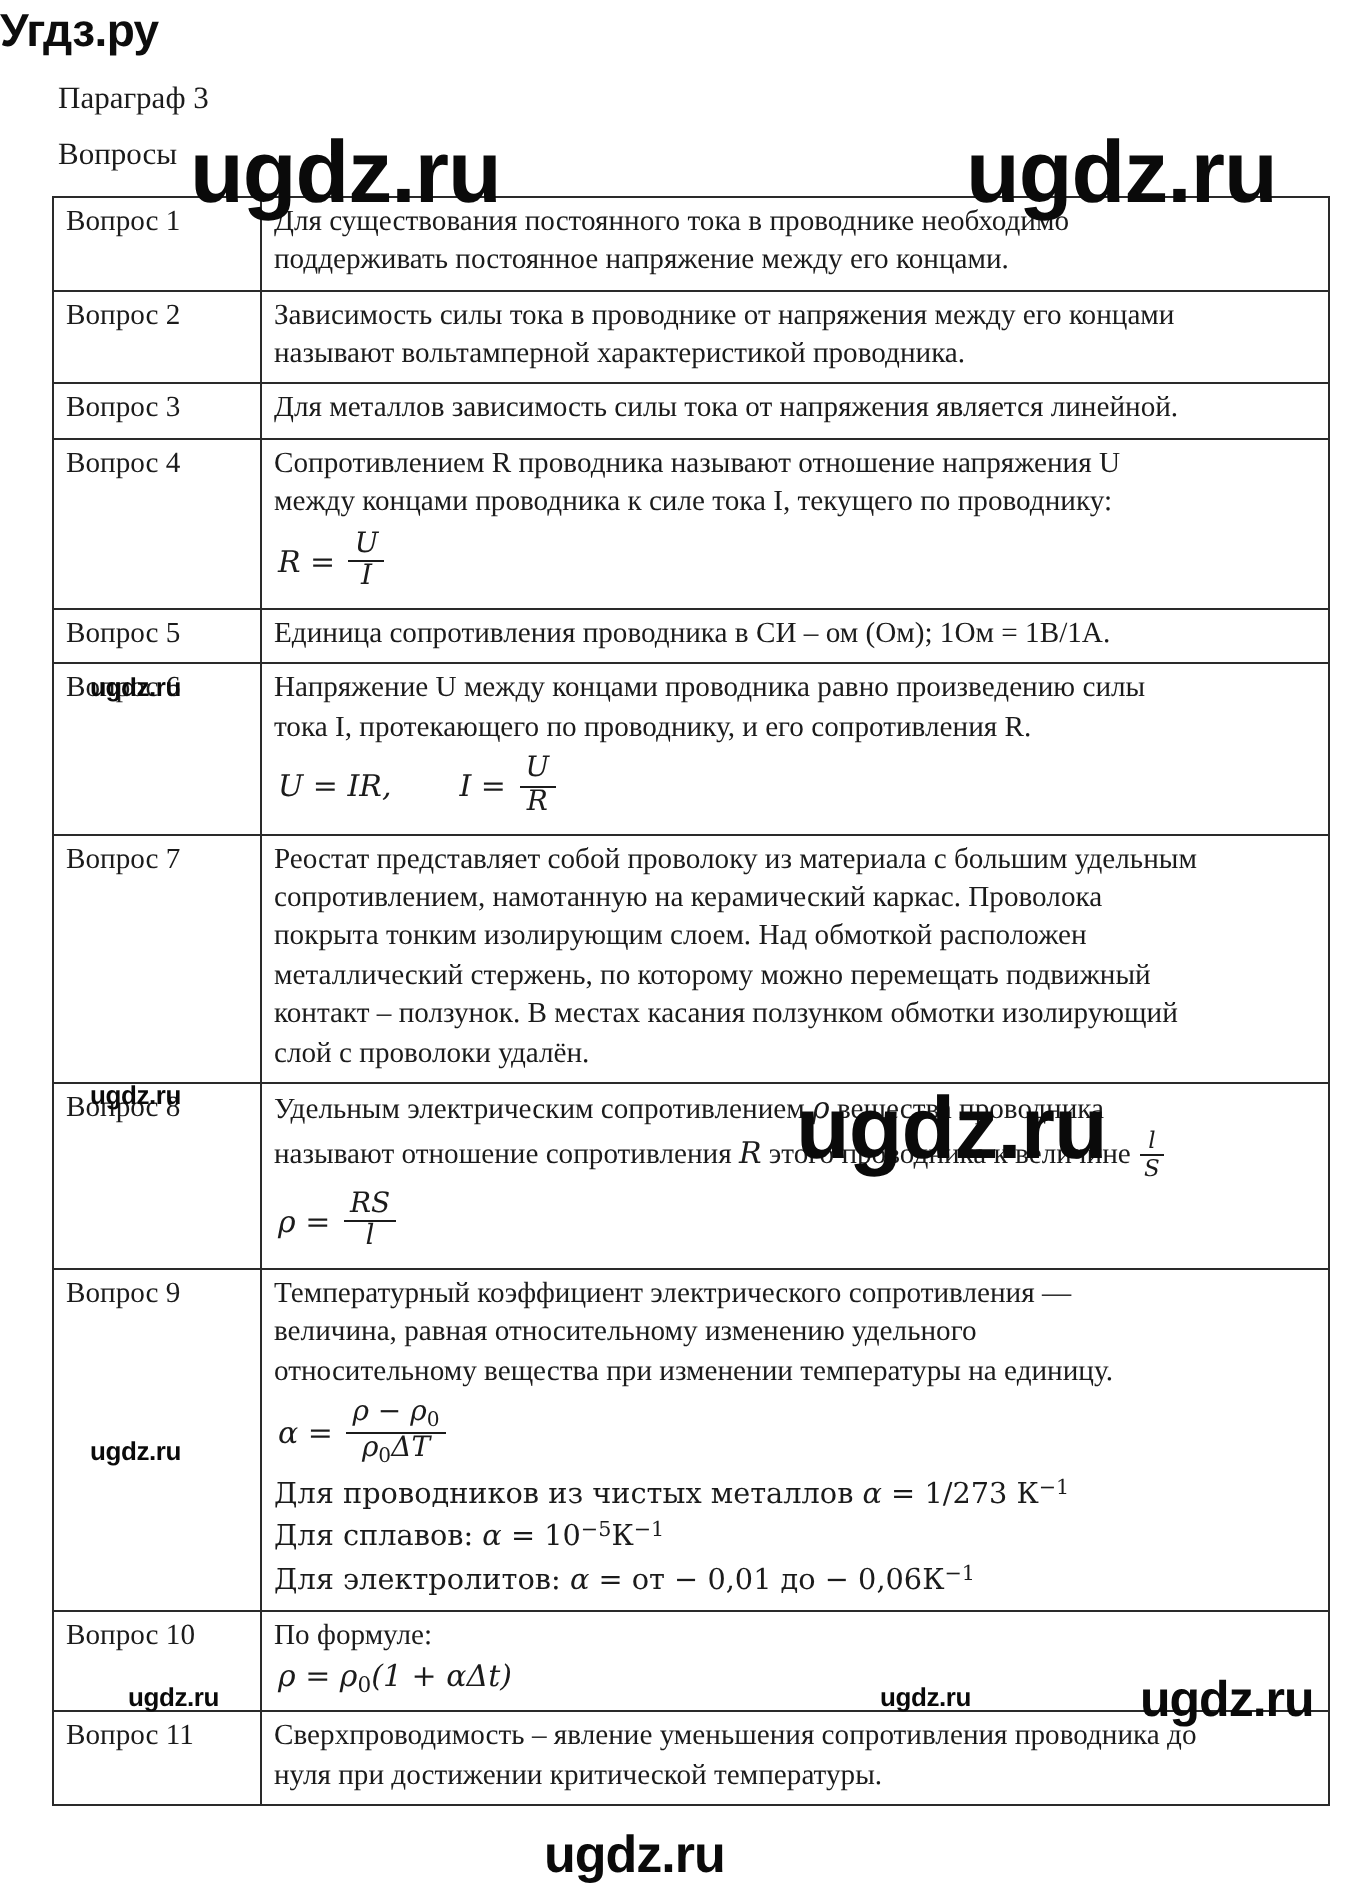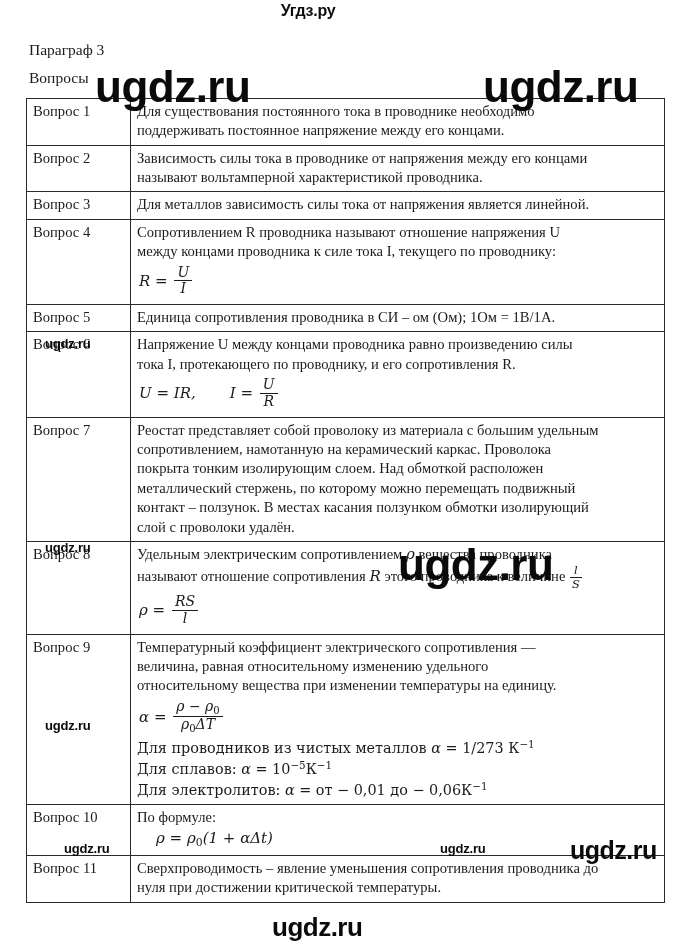--- a/index.html
+++ b/index.html
@@ -15,24 +15,24 @@
     font-family: "Liberation Serif", serif;
     color: #1b1b1b;
   }
 
   
   .site-header {
     position: absolute;
     top: 2px;
     left: 0;
     width: 616px;
-    text-align: center;
+    text-align: left;
     font-family: "Liberation Sans", sans-serif;
     font-weight: bold;
-    font-size: 16px;
+    font-size: 23px;
     letter-spacing: -0.3px;
     color: #0d0d0d;
   }
 
   
   .doc {
     position: absolute;
     top: 40px;
     left: 26px;
     width: 640px;
@@ -237,21 +237,21 @@
           <span class="tline">Для проводников из чистых металлов <span class="mi">α</span> = 1/273&nbsp;К<span class="sup">−1</span></span>
           <span class="tline">Для сплавов: <span class="mi">α</span> = 10<span class="sup">−5</span>К<span class="sup">−1</span></span>
           <span class="tline">Для электролитов: <span class="mi">α</span> = от − 0,01 до − 0,06К<span class="sup">−1</span></span>
         </td>
       </tr>
 
       <tr>
         <td class="qnum">Вопрос 10</td>
         <td class="qbody">
           <span class="txt-line">По формуле:</span>
-          <div class="math" style="margin:1px 0 1px 19px;">ρ&nbsp;=&nbsp;ρ<span class="sub">0</span>(1&nbsp;+&nbsp;αΔt)</div>
+          <div class="math" style="margin:1px 0 1px 2px;">ρ&nbsp;=&nbsp;ρ<span class="sub">0</span>(1&nbsp;+&nbsp;αΔt)</div>
         </td>
       </tr>
 
       <tr>
         <td class="qnum">Вопрос 11</td>
         <td class="qbody">
           <span class="txt-line">Сверхпроводимость – явление уменьшения сопротивления проводника до</span>
           <span class="txt-line">нуля при достижении критической температуры.</span>
         </td>
       </tr>

